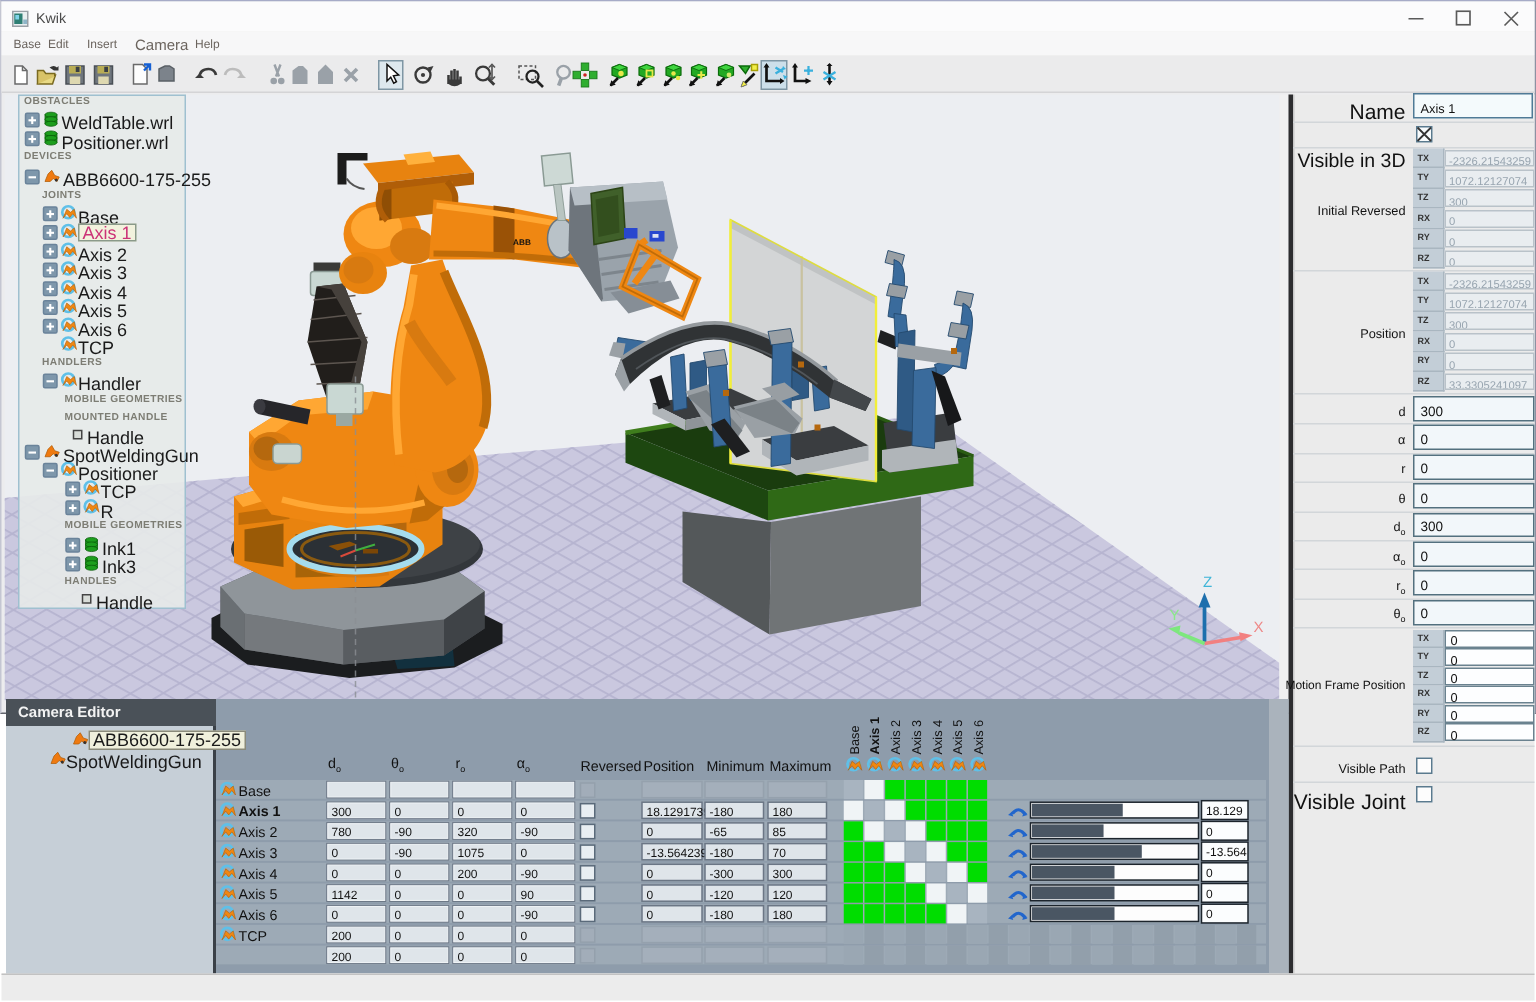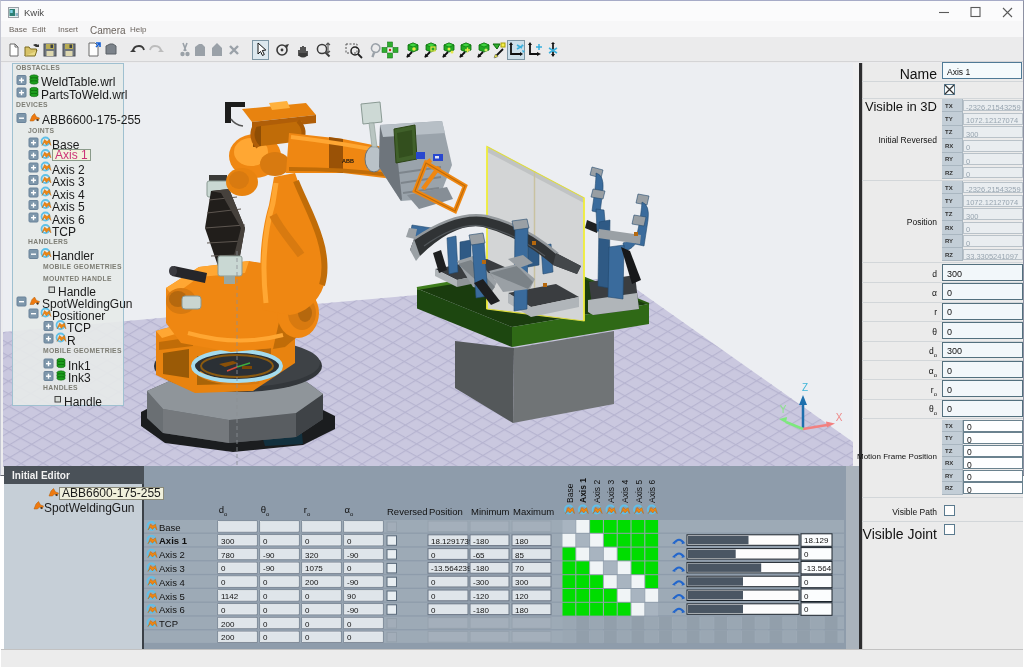--- a/index.html
+++ b/index.html
@@ -481,21 +481,21 @@
       <rect x="45" y="374.5" width="5" height="1.4" fill="#fff"></rect>
       <rect x="46.8" y="372.7" width="1.4" height="5" fill="#fff"></rect>
       <rect x="56" y="371.5" width="8" height="6" fill="#1d9e1d" stroke="#0a5c0a" stroke-width=".5"></rect>
       <ellipse cx="60" cy="371.5" rx="4" ry="1.7" fill="#1d9e1d" stroke="#0a5c0a" stroke-width=".5"></ellipse>
       <ellipse cx="60" cy="374.5" rx="4" ry="1.7" fill="#1d9e1d" stroke="#0a5c0a" stroke-width=".5"></ellipse>
       <ellipse cx="60" cy="377.5" rx="4" ry="1.7" fill="#1d9e1d" stroke="#0a5c0a" stroke-width=".5"></ellipse>
       <rect x="54" y="395.5" width="5.5" height="5.5" fill="#d8dcd8" stroke="#444"></rect>
     </svg>
 <div class="a cap" style="left:15px;top:62.5px">OBSTACLES</div>
 <div class="a ti" style="left:40px;top:74px">WeldTable.wrl</div>
-<div class="a ti" style="left:40px;top:86.5px">PartsToWeld.wrl</div>
+<div class="a ti" style="left:40px;top:86.5px">Positioner.wrl</div>
 <div class="a cap" style="left:15px;top:100px">DEVICES</div>
 <div class="a ti" style="left:41px;top:112px">ABB6600-175-255</div>
 <div class="a cap" style="left:27px;top:125.5px">JOINTS</div>
 <div class="a ti" style="left:51px;top:136.5px">Base</div>
 <div class="a ti" style="left:51px;top:148px;color:#cc3377;background:#f2f2dd;border:1px solid #8a9a8a;padding:0 2px;line-height:10px">Axis 1</div>
 <div class="a ti" style="left:51px;top:161.5px">Axis 2</div>
 <div class="a ti" style="left:51px;top:174px">Axis 3</div>
 <div class="a ti" style="left:51px;top:186.5px">Axis 4</div>
 <div class="a ti" style="left:51px;top:199px">Axis 5</div>
 <div class="a ti" style="left:51px;top:211.5px">Axis 6</div>
@@ -590,21 +590,21 @@
 <div class="a" style="left:962px;top:468.5px;width:60px;height:12.0px;background:#fdfeff;border:1px solid #6a828f;font-size:8.5px;color:#111;padding:1.6px 0 0 3px">0</div>
 <div class="a" style="left:941px;top:481.0px;width:21px;height:12.5px;background:#c3ced7;border:1px solid #a9b6c0;border-width:0 1px 1px 0;font-size:6px;font-weight:bold;color:#333;padding:3.2px 0 0 3px">RZ</div>
 <div class="a" style="left:962px;top:481.0px;width:60px;height:12.0px;background:#fdfeff;border:1px solid #6a828f;font-size:8.5px;color:#111;padding:1.6px 0 0 3px">0</div>
 <div class="a" style="left:861px;top:496px;width:161px;height:1px;background:#d2d6d9"></div>
 <div class="a" style="right:86px;top:505.825px;font-size:8.5px;color:#111;white-space:nowrap">Visible Path</div>
 <div class="a" style="left:943px;top:504px;width:11px;height:11px;background:#fdfdfd;border:1px solid #5a7a8e"></div>
 <div class="a" style="left:861px;top:519.5px;width:161px;height:1px;background:#d2d6d9"></div>
 <div class="a" style="right:86px;top:524.825px;font-size:14px;color:#111;white-space:nowrap">Visible Joint</div>
 <div class="a" style="left:943px;top:523px;width:11px;height:11px;background:#fdfdfd;border:1px solid #5a7a8e"></div>
 <div class="a" style="left:3px;top:465px;width:855px;height:183px;background:#8e9cab"></div>
-<div class="a" style="left:3px;top:465px;width:140px;height:18px;background:#4a5158;color:#f2f2f2;font-weight:bold;font-size:10px;padding:3.5px 0 0 8px">Initial Editor</div>
+<div class="a" style="left:3px;top:465px;width:140px;height:18px;background:#4a5158;color:#f2f2f2;font-weight:bold;font-size:10px;padding:3.5px 0 0 8px">Camera Editor</div>
 <div class="a" style="left:3px;top:483px;width:140px;height:165px;background:#c6cfd7;border-right:2px solid #3a4047"></div>
 <svg class="a" style="left:3px;top:483px" width="140" height="40" viewBox="0 0 140 40">
       <path d="M45,12 l2,-5 l2.5,-2.5 l2,3.5 l3,1 l-1.5,3 l-2.5,-2 l-2,2 z" fill="#ef7a10" stroke="#b05e08" stroke-width=".5"></path>
       <circle cx="52.5" cy="11" r="1" fill="#333"></circle>
       <path d="M30,25 l2,-5 l2.5,-2.5 l2,3.5 l3,1 l-1.5,3 l-2.5,-2 l-2,2 z" fill="#ef7a10" stroke="#b05e08" stroke-width=".5"></path>
       <circle cx="37.5" cy="24" r="1" fill="#333"></circle>
     </svg>
 <div class="a ti" style="left:58px;top:486px;background:#f0f0dc;border:1px solid #8a8a7a;padding:0 2px;line-height:11px">ABB6600-175-255</div>
 <div class="a ti" style="left:43px;top:500px">SpotWeldingGun</div>
 <div class="a" style="left:212px;top:503px;width:20px;text-align:center;font-size:9.5px;color:#111">d<sub style="font-size:6px">o</sub></div>

